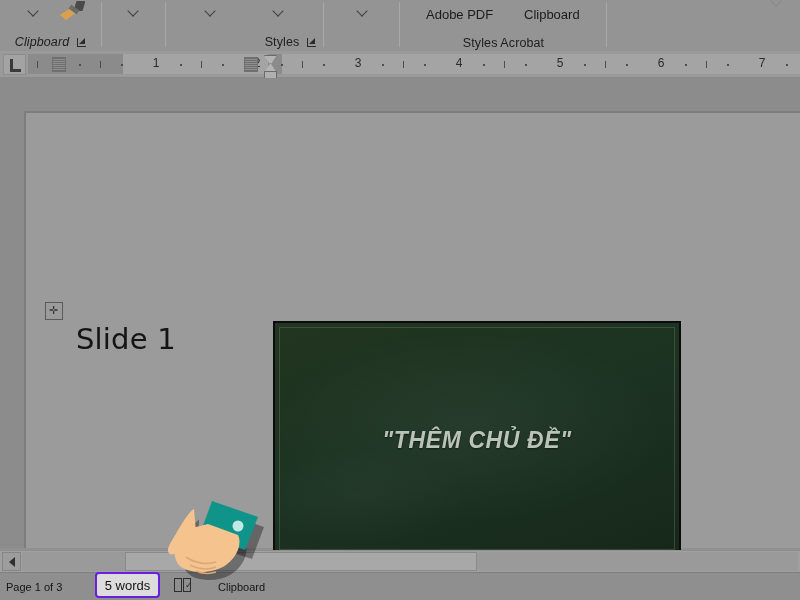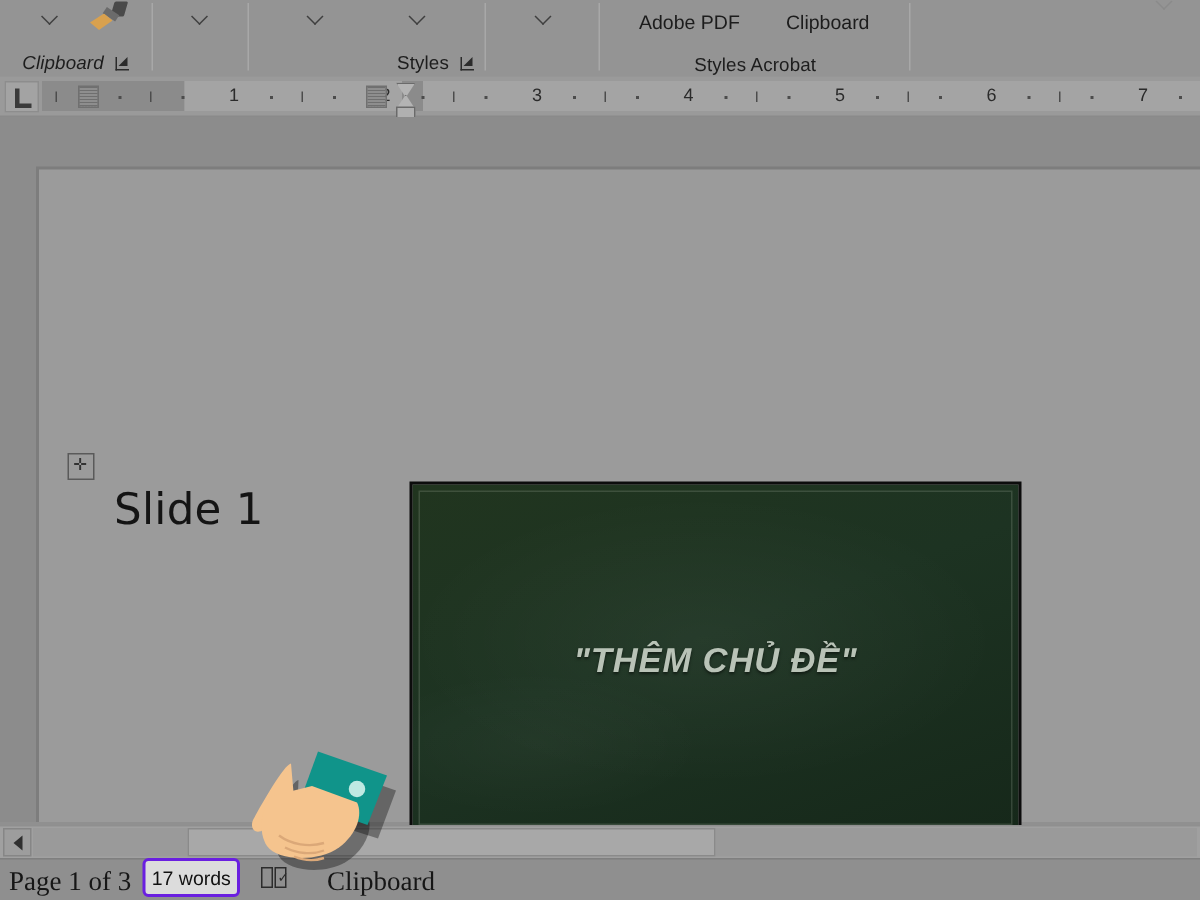--- a/index.html
+++ b/index.html
@@ -338,24 +338,23 @@
     width: 800px; height: 28px;
     background: #8f8f8f;
     border-top: 1px solid #7f7f7f;
   }
   .sb-item {
     position: absolute;
     top: 0;
     height: 28px;
     display: flex;
     align-items: center;
-    font-size: 18px;
+    font-size: 11px;
     color: #161616;
     white-space: nowrap;
-    font-family: Liberation Serif, serif;
   }
   .sb-highlight {
     position: absolute;
     left: 95px; top: 572px;
     width: 65px; height: 26px;
     border: 2px solid #6a1fe0;
     border-radius: 4px;
     background: #dcdcdc;
     box-sizing: border-box;
     display: flex;
@@ -539,21 +538,21 @@
 
     <div class="sb-item" style="left:218px;">Clipboard</div>
 
   </div>
 
   <div class="proof-icon">
     <div class="bk"></div>
       <div class="bk2"></div>
       <div class="chk">✓</div>
   </div>
-  <div class="sb-highlight">17 words</div>
+  <div class="sb-highlight">5 words</div>
 
   <svg class="hand" viewBox="0 0 115 85">
     <g transform="translate(0,0)">
       <path d="M44 18 C40 18 26 44 22 52 C19 58 23 62 28 59 C33 56 40 46 43 43 Z" fill="rgba(0,0,0,0.35)" transform="translate(5,7)"></path>
       <path d="M62 8 L108 24 L96 56 L52 42 Z" fill="rgba(0,0,0,0.35)" transform="translate(6,8)"></path>
       <path d="M32 40 C28 48 26 60 30 68 C36 78 60 80 74 72 C86 65 92 52 90 44 L60 32 Z" fill="rgba(0,0,0,0.35)" transform="translate(6,8)"></path>
 
       <path d="M62 6 L108 22 L95 55 L50 39 Z" fill="#10948a"></path>
       <circle cx="88" cy="31" r="5.5" fill="#bfe9e2"></circle>
 

